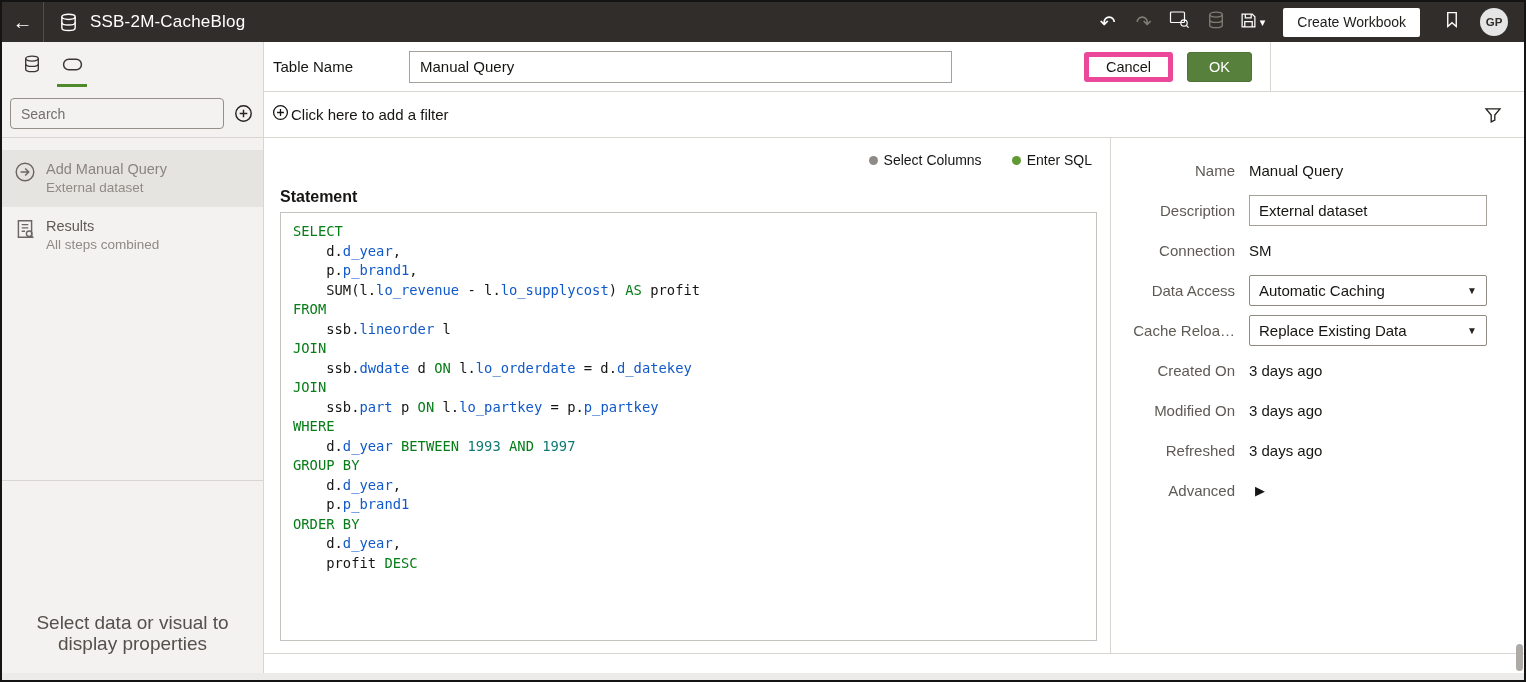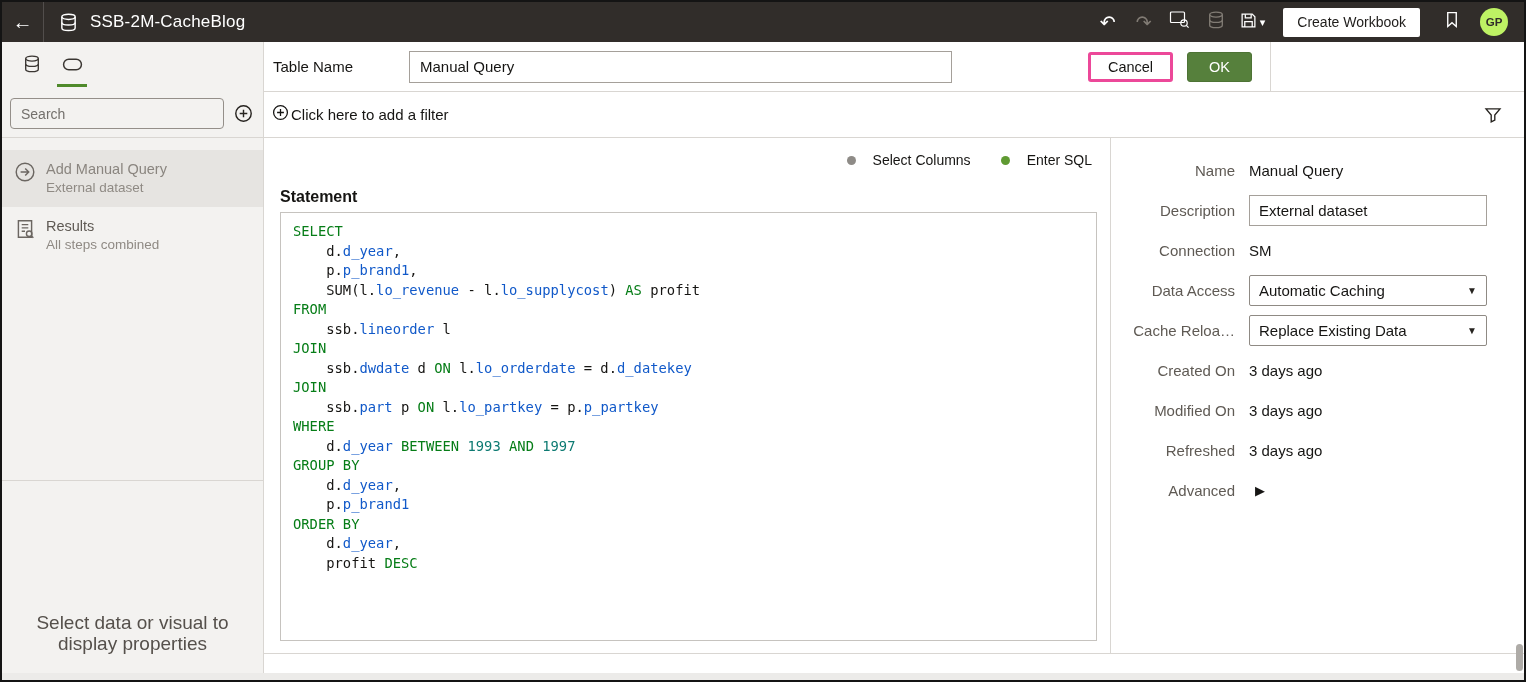--- a/index.html
+++ b/index.html
@@ -18,21 +18,21 @@
   .tb-title { margin-left:12px; font-size:17px; letter-spacing:.2px; }
   .tb-spacer { flex:1; }
   .tb-icon { width:36px; height:34px; display:flex; align-items:center; justify-content:center;
              font-size:19px; cursor:pointer; }
   .tb-icon.dim { color:#817b74; }
   .tb-save { display:flex; align-items:center; cursor:pointer; padding:0 6px; }
   .tb-save .caret { font-size:11px; margin-left:3px; }
   .create-wb { height:29px; padding:0 14px; background:#fff; color:#1f1d1b; border:none;
                border-radius:2px; font-size:14px; margin:0 14px 0 12px; cursor:pointer;
                font-family:"Liberation Sans", sans-serif; }
-  .avatar { width:28px; height:28px; border-radius:50%; background:#bef264; color:#312d2a;
+  .avatar { width:28px; height:28px; border-radius:50%; background:#e5e5e5; color:#312d2a;
             font-weight:bold; font-size:11.5px; display:flex; align-items:center;
             justify-content:center; margin:0 16px 0 10px; cursor:pointer; }
 
   
   .sidebar { position:absolute; top:40px; left:0; width:262px; bottom:4px; background:#f3f2f0;
              border-right:1px solid #d9d6d2; }
   .side-tabs { height:48px; display:flex; align-items:stretch; padding-left:10px; }
   .side-tab { position:relative; width:40px; display:flex; align-items:center; justify-content:center;
               color:#3a3632; cursor:pointer; }
   .side-tab.active::after { content:""; position:absolute; left:5px; right:5px; bottom:3px;
@@ -56,21 +56,21 @@
   .side-footer { position:absolute; left:0; right:0; bottom:22px; display:flex; justify-content:center; }
   .side-footer div { max-width:205px; text-align:center; font-size:19px; line-height:21px; color:#55504b; }
 
   
   .main-header { position:absolute; left:262px; top:40px; width:1264px; height:50px;
                  border-bottom:1px solid #d9d6d2; display:flex; align-items:center; background:#fff; }
   .th-label { margin-left:9px; font-size:15px; width:88px; }
   .table-name-input { margin-left:48px; width:543px; height:32px; border:1px solid #a5a09a;
                       padding:0 10px; font-size:15px; color:#161513; outline:none;
                       font-family:"Liberation Sans", sans-serif; }
-  .btn-cancel { margin-left:auto; height:30px; padding:0 17px; background:#fff; border:3px solid #ec4899;
+  .btn-cancel { margin-left:auto; height:30px; padding:0 17px; background:#fff; border:5px solid #ec4899;
                 border-radius:3px; font-size:14.5px; color:#161513; cursor:pointer;
                 font-family:"Liberation Sans", sans-serif; }
   .btn-ok { margin-left:14px; height:30px; padding:0 21px; background:#56803c; border:1px solid #4d7335;
             border-radius:3px; font-size:14.5px; color:#fff; cursor:pointer;
             font-family:"Liberation Sans", sans-serif; }
   .header-vdiv { width:1px; align-self:stretch; background:#d9d6d2; margin-left:18px; margin-right:257px; }
 
   
   .filter-row { position:absolute; left:262px; top:90px; width:1264px; height:46px;
                 border-bottom:1px solid #d9d6d2; display:flex; align-items:center; background:#fff; }
@@ -78,21 +78,21 @@
   .filter-add .lbl { font-size:15px; margin-left:2px; }
   .filter-funnel { margin-left:auto; margin-right:26px; color:#26231f; display:flex; cursor:pointer; }
 
   
   .content { position:absolute; left:262px; top:136px; width:1264px; height:516px;
              border-bottom:1px solid #d9d6d2; display:flex; background:#fff; }
   .left-pane { width:846px; position:relative; }
   .right-pane { flex:1; border-left:1px solid #d9d6d2; }
 
   .steps-row { position:absolute; top:14px; right:18px; display:flex; gap:30px; }
-  .step { display:flex; align-items:center; gap:17px; font-size:14px; cursor:pointer; }
+  .step { display:flex; align-items:center; gap:6px; font-size:14px; cursor:pointer; }
   .dot { width:9px; height:9px; border-radius:50%; }
   .dot-gray { background:#8e8b87; }
   .dot-green { background:#5f9a32; }
 
   .statement-label { position:absolute; left:16px; top:50px; font-size:16px; font-weight:bold; }
   .code-box { position:absolute; left:16px; right:13px; top:74px; bottom:12px;
               border:1px solid #c6c3bf; padding:9px 12px; overflow:hidden; cursor:text; }
   .code-lines { font-family:"DejaVu Sans Mono", monospace; font-size:13.8px; }
   .code-line { white-space:pre; line-height:19.5px; }
   .tok-k { color:#067d17; }

